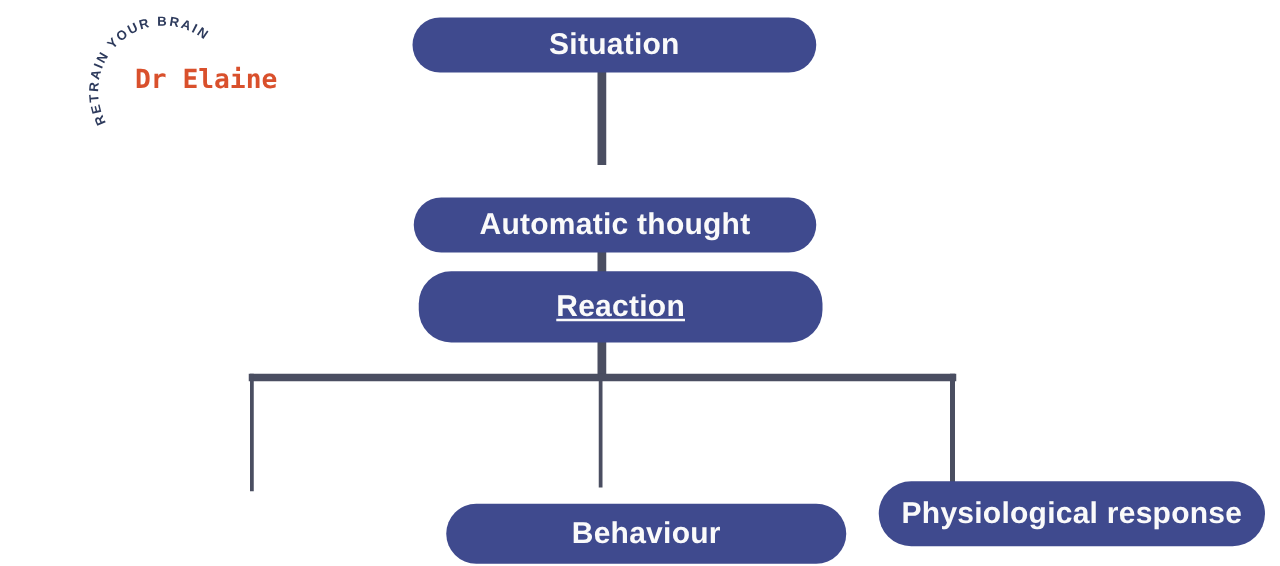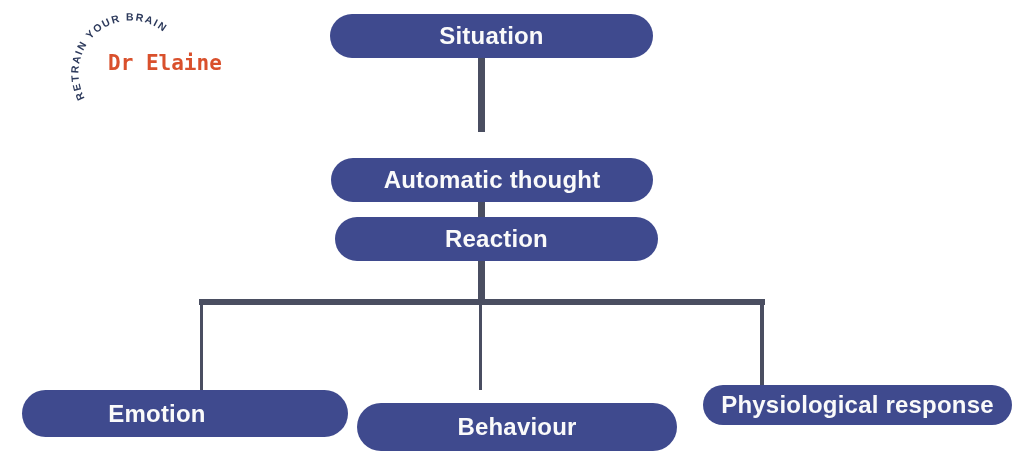--- a/index.html
+++ b/index.html
@@ -34,24 +34,24 @@
     z-index: 2;
   }
   .conn {
     position: absolute;
     background: var(--connector);
     z-index: 1;
   }
   
   #node-situation              { left: 330px; top: 14px;  width: 323px; height: 44px; }
   #node-automatic-thought      { left: 331px; top: 125px; width: 322px; height: 44px; margin-top: 33px; }
-  #node-reaction               { left: 335px; top: 217px; width: 323px; height: 44px; }
+  #node-reaction               { left: 335px; top: 217px; width: 323px; height: 57px; text-decoration: underline; }
   #node-emotion                { left: 22px;  top: 390px; width: 326px; height: 47px; padding-right: 56px; }
   #node-behaviour              { left: 357px; top: 387px; width: 320px; height: 48px; margin-top: 16px; }
-  #node-physiological-response { left: 703px; top: 385px; width: 309px; height: 40px; }
+  #node-physiological-response { left: 703px; top: 385px; width: 309px; height: 52px; }
   
   #conn-situation-automatic    { left: 478px; top: 50px;  width: 7px;   height: 82px; }
   #conn-automatic-reaction     { left: 478px; top: 160px; width: 7px;   height: 64px; }
   #conn-reaction-branch        { left: 478px; top: 254px; width: 7px;   height: 50px; }
   #conn-branch-horizontal      { left: 199px; top: 299px; width: 566px; height: 6px;  }
   #conn-branch-emotion         { left: 200px; top: 299px; width: 3px;   height: 94px; }
   #conn-branch-behaviour       { left: 479px; top: 299px; width: 3px;   height: 91px; }
   #conn-branch-physiological   { left: 760px; top: 299px; width: 4px;   height: 89px; }
   
   #logo { position: absolute; left: 70px; top: 2px; width: 260px; height: 125px; z-index: 3; }
@@ -104,23 +104,20 @@
 
   <div class="node" id="node-situation">
     <span>Situation</span>
   </div>
   <div class="node" id="node-automatic-thought">
     <span>Automatic thought</span>
   </div>
   <div class="node" id="node-reaction">
     <span>Reaction</span>
   </div>
-  <div class="node" id="node-emotion">
-    <span>Emotion</span>
-  </div>
   <div class="node" id="node-behaviour">
     <span>Behaviour</span>
   </div>
   <div class="node" id="node-physiological-response">
     <span>Physiological response</span>
   </div>
 
 </div>
 
 </body></html>

